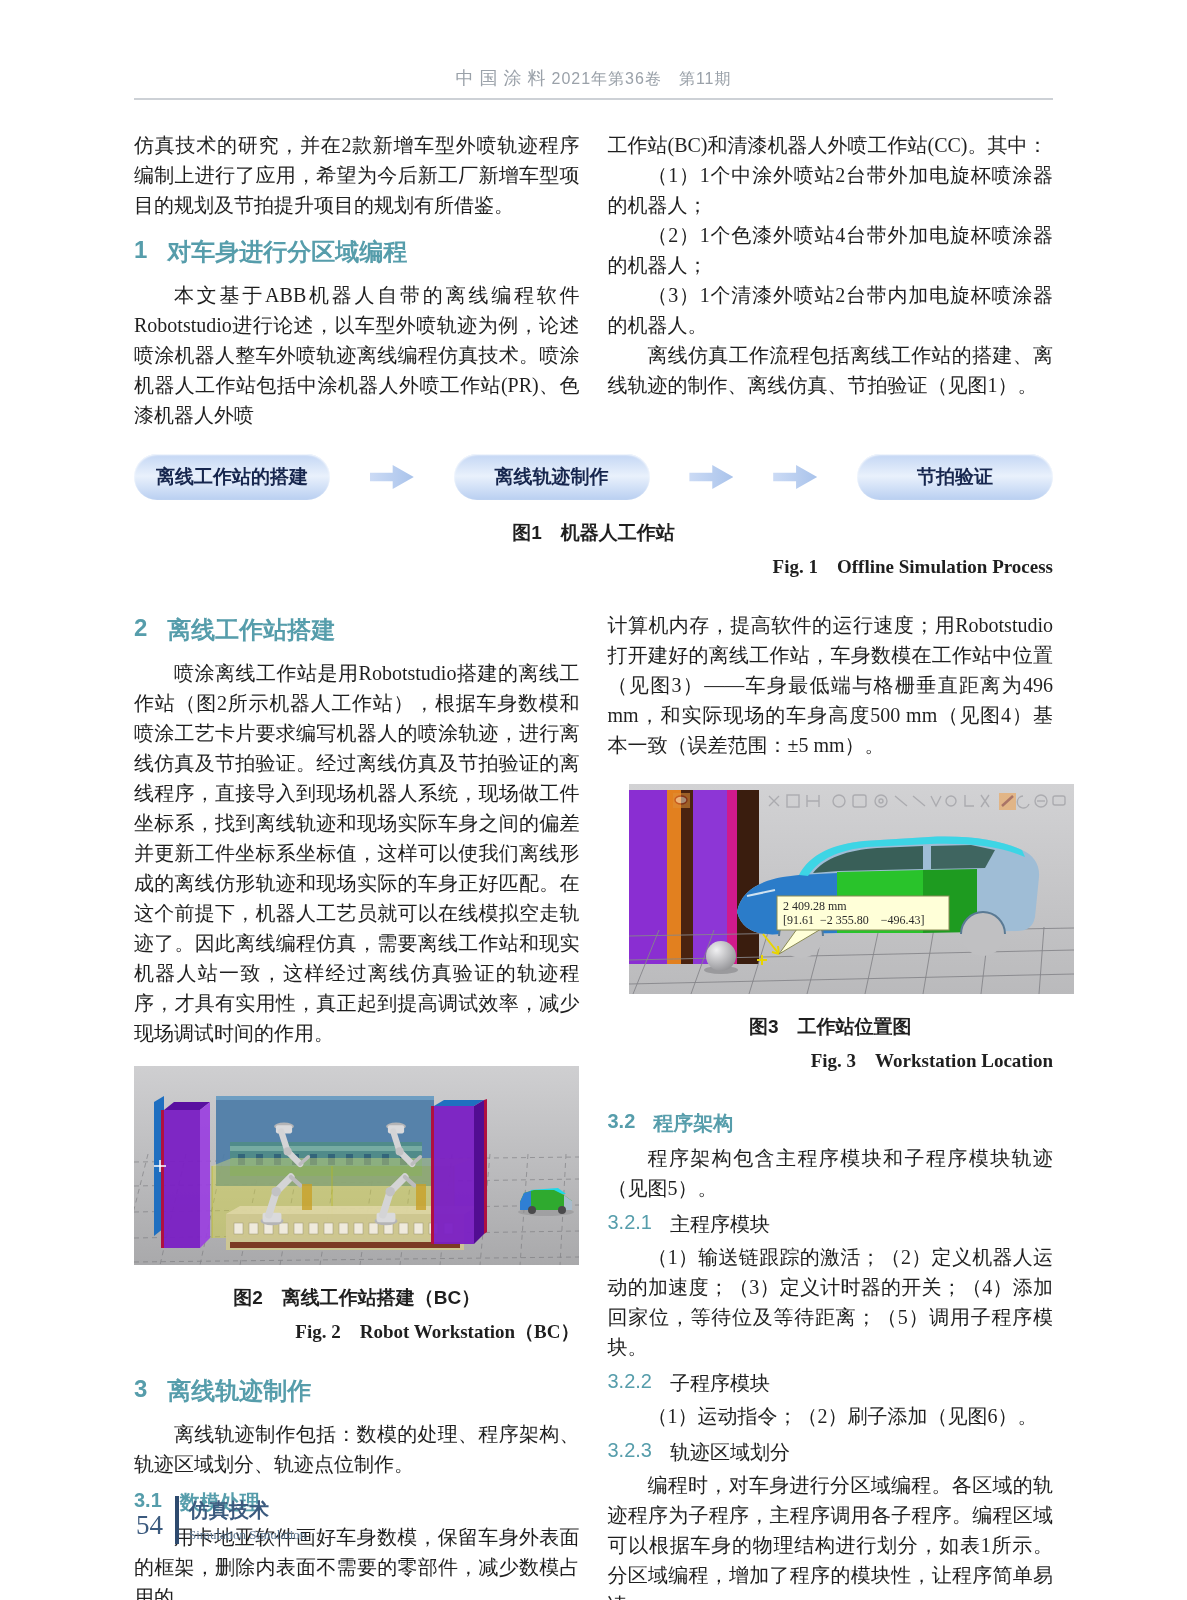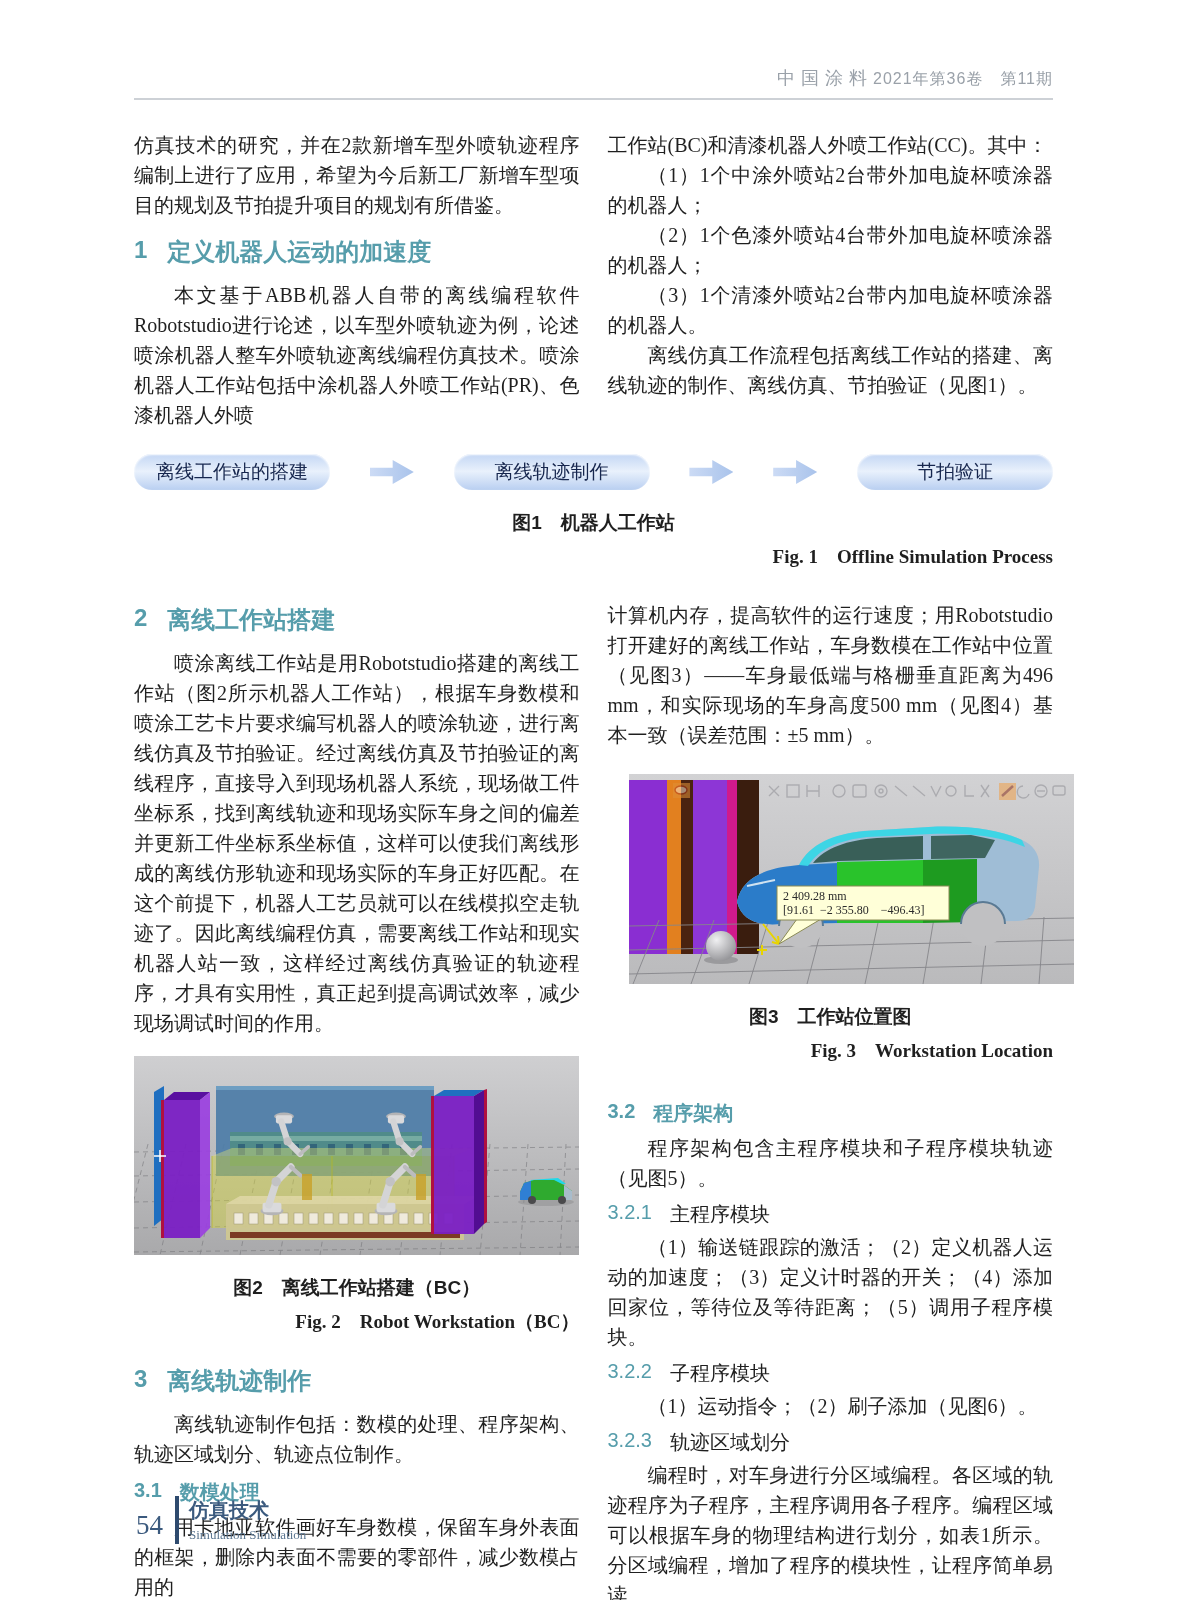--- a/index.html
+++ b/index.html
@@ -4,43 +4,43 @@
 <style>
   :root{
     --accent:#569dab; --text:#1f1f1f; --hdrgray:#9aa1a9;
     --ftrblue:#3b5a7e; --flowtext:#16264e;
   }
   *{margin:0;padding:0;box-sizing:border-box;}
   body{width:1187px;height:1600px;background:#ffffff;overflow:hidden;
        font-family:"Liberation Serif","DejaVu Serif",serif;color:var(--text);}
   .page{position:relative;width:1187px;height:1600px;padding:66px 134px 0 134px;}
   
-  .hdr{display:flex;justify-content:flex-end;align-items:flex-end;
+  .hdr{display:flex;justify-content:center;align-items:flex-end;
        padding-bottom:8px;border-bottom:2px solid #cdd1d6;}
   .hdr .jt{font-family:"Liberation Sans",sans-serif;font-size:18px;letter-spacing:6px;color:var(--hdrgray);}
   .hdr .iss{font-family:"Liberation Sans",sans-serif;font-size:16px;letter-spacing:1px;color:var(--hdrgray);}
   
   .cols{display:flex;gap:28px;}
   .col{width:445.5px;}
   .p{font-size:20px;line-height:30px;text-align:justify;}
   .ind{text-indent:2em;}
   .h1{font-family:"Liberation Sans",sans-serif;font-weight:bold;font-size:24px;
       color:var(--accent);margin:16px 0 12px 0;display:flex;}
   .h1 .n{margin-right:20px;}
   .h2{font-family:"Liberation Sans",sans-serif;font-weight:bold;font-size:20px;
       color:var(--accent);margin:10px 0 6px 0;display:flex;text-align:center;}
   .h2 .n{margin-right:18px;}
   .h3{font-size:20px;margin:8px 0 4px 0;display:flex;}
   .h3 .n{font-family:"Liberation Sans",sans-serif;color:var(--accent);margin-right:18px;}
   .h3 .t{color:var(--text);}
   
   .flowband{margin-top:24px;}
   .flow{display:flex;justify-content:space-between;align-items:center;}
-  .flow-box{width:196px;height:36px;border-radius:23px;display:flex;align-items:center;justify-content:center;
-      font-weight:normal;font-size:19px;color:var(--flowtext);
+  .flow-box{width:196px;height:46px;border-radius:23px;display:flex;align-items:center;justify-content:center;
+      font-weight:bold;font-size:19px;color:var(--flowtext);
       background:linear-gradient(180deg,#c3d6f4 0%,#e9f1fc 48%,#b9cff1 100%);
       box-shadow:inset 0 1px 2px #ffffff;}
   .flow-arrow{width:44px;height:24px;flex:0 0 auto;
       clip-path:polygon(0 32%,52% 32%,52% 0,100% 50%,52% 100%,52% 68%,0 68%);
       background:linear-gradient(90deg,#ccdbf5,#a9c3eb);}
   .figcap{text-align:center;margin-top:20px;}
   .cap-zh{font-family:"Liberation Sans",sans-serif;font-weight:bold;font-size:19px;}
   .cap-en{font-family:"Liberation Serif",serif;font-weight:bold;font-size:19px;margin-top:8px;text-align:right;}
   .bottom{margin-top:30px;}
   .fig{margin-top:18px;line-height:0;}
@@ -61,21 +61,21 @@
   <div class="hdr">
     <span class="jt">中国涂料</span>
     <span class="iss">2021年第36卷　第11期</span>
   </div>
 
   <div class="cols" style="margin-top:30px;">
     <div class="col">
       <p class="p">仿真技术的研究，并在2款新增车型外喷轨迹程序编制上进行了应用，希望为今后新工厂新增车型项目的规划及节拍提升项目的规划有所借鉴。</p>
       <div class="h1">
         <span class="n">1</span>
-        <span>定义机器人运动的加速度</span>
+        <span>对车身进行分区域编程</span>
       </div>
       <p class="p ind">本文基于ABB机器人自带的离线编程软件Robotstudio进行论述，以车型外喷轨迹为例，论述喷涂机器人整车外喷轨迹离线编程仿真技术。喷涂机器人工作站包括中涂机器人外喷工作站(PR)、色漆机器人外喷</p>
     </div>
     <div class="col">
       <p class="p">工作站(BC)和清漆机器人外喷工作站(CC)。其中：</p>
       <p class="p ind">（1）1个中涂外喷站2台带外加电旋杯喷涂器的机器人；</p>
       <p class="p ind">（2）1个色漆外喷站4台带外加电旋杯喷涂器的机器人；</p>
       <p class="p ind">（3）1个清漆外喷站2台带内加电旋杯喷涂器的机器人。</p>
       <p class="p ind">离线仿真工作流程包括离线工作站的搭建、离线轨迹的制作、离线仿真、节拍验证（见图1）。</p>
     </div>

